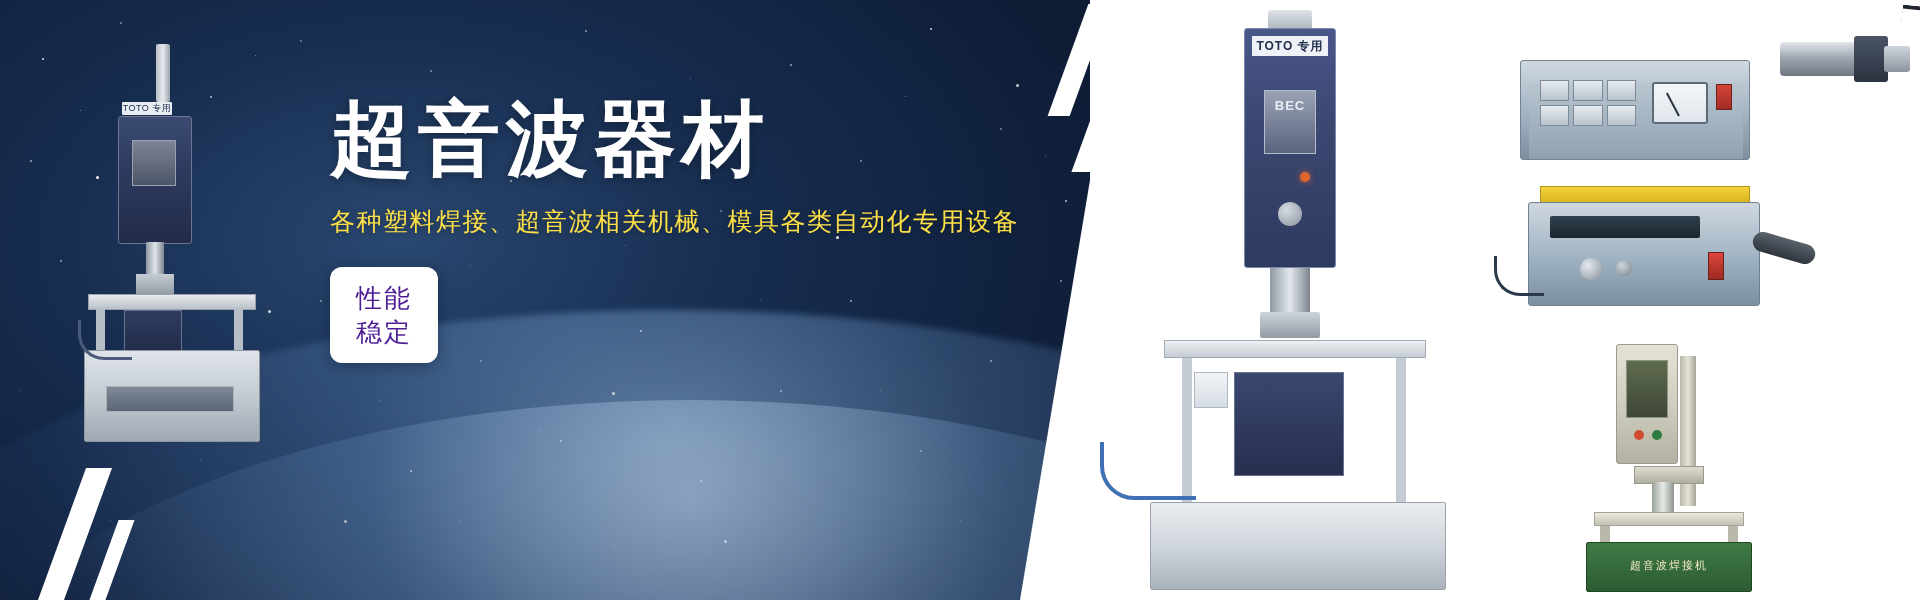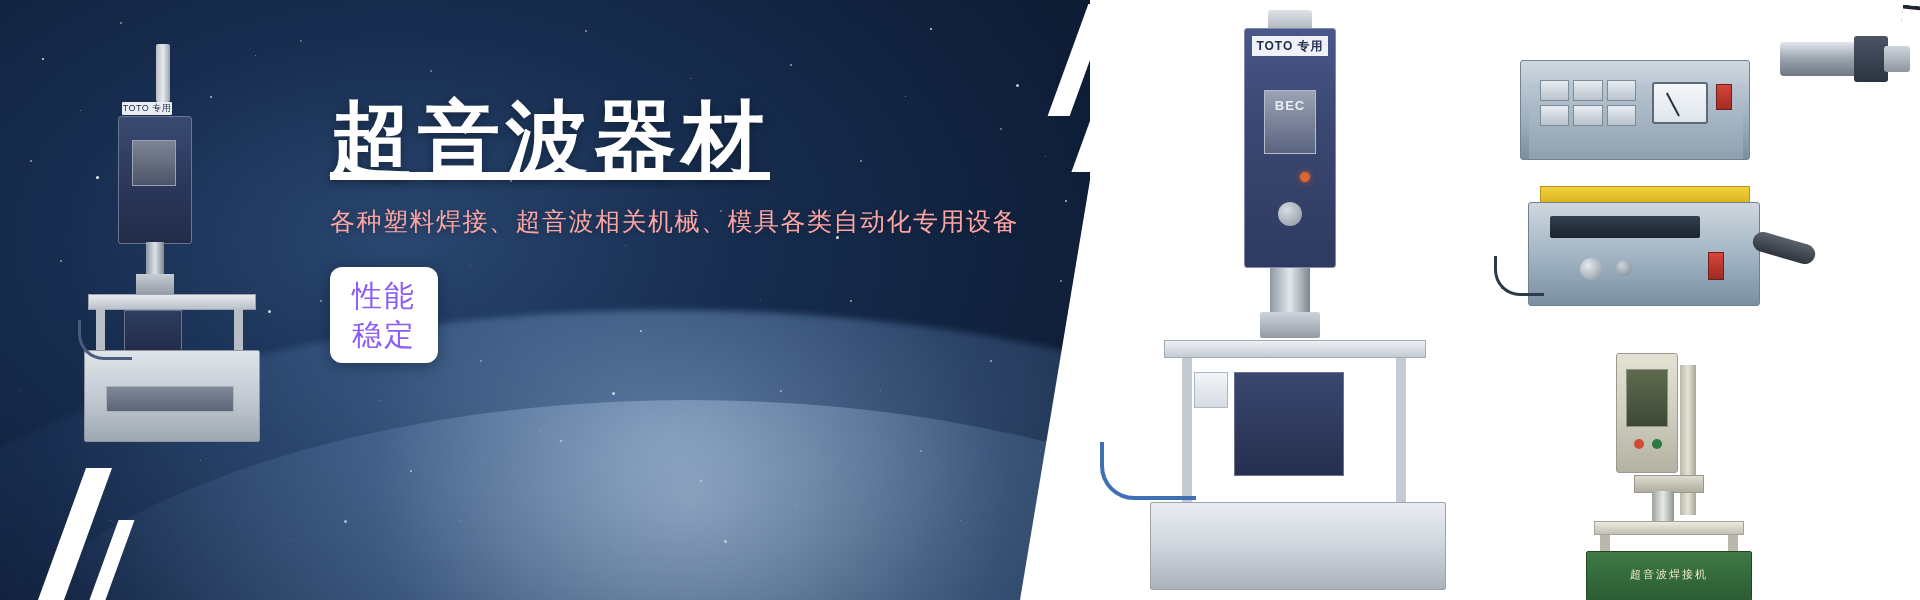--- a/index.html
+++ b/index.html
@@ -158,50 +158,49 @@
   }
   .headline{
     font-family:"Liberation Sans","DejaVu Sans",sans-serif;
     font-weight:700;
     font-size:82px;
     line-height:1.06;
     color:#ffffff;
     letter-spacing:6px;
     text-shadow:0 2px 10px rgba(0,0,0,.35);
     white-space:nowrap;
-    text-decoration:underline;
   }
   .subline{
     margin-top:22px;
     font-size:25px;
     line-height:1.3;
-    color:#fca5a5;
+    color:#fde047;
     letter-spacing:1.5px;
     white-space:nowrap;
     text-shadow:0 1px 6px rgba(0,0,0,.32);
   }
   .badges{
     margin-top:30px;
     display:flex;
     gap:48px;
   }
   .badge{
     width:108px; height:96px;
     background:#ffffff;
     border-radius:12px;
     display:flex; flex-direction:column;
     align-items:center; justify-content:center;
     box-shadow:0 3px 14px rgba(5,14,32,.35);
   }
   .badge-line{
-    font-size:30px;
+    font-size:26px;
     line-height:1.32;
     font-weight:500;
     letter-spacing:2px;
-    color:#8b5cf6;
+    color:#4c1d95;
     white-space:nowrap;
   }
 
   
   .divider{
     position:absolute; left:1020px; top:0;
     width:340px; height:600px;
     background:#ffffff;
     clip-path:polygon(100px 0, 340px 0, 240px 600px, 0 600px);
   }
@@ -299,21 +298,21 @@
   .bn-red{ position:absolute; left:188px; top:66px; width:16px; height:28px;
            background:linear-gradient(180deg,#d9463a,#9e2a22); border:1px solid #6d1f19;}
   .bn-handle{ position:absolute; left:232px; top:52px; width:64px; height:20px;
               background:linear-gradient(180deg,#5a626c,#2f353d); border-radius:10px;
               transform:rotate(16deg);}
   .bn-wire{ position:absolute; left:-26px; top:70px; width:50px; height:40px;
             border-left:3px solid #2b3a4a; border-bottom:3px solid #2b3a4a;
             border-bottom-left-radius:26px;}
 
   
-  .stand{ position:absolute; left:470px; top:353px; width:220px; height:248px;}
+  .stand{ position:absolute; left:470px; top:344px; width:220px; height:248px;}
   .st-tower{ position:absolute; left:56px; top:0; width:62px; height:120px;
              background:linear-gradient(180deg,#e4e2d4 0%,#cfcdbd 52%,#b3b1a2 100%);
              border:1px solid #9b998c; border-radius:3px;}
   .st-face{ position:absolute; left:66px; top:16px; width:42px; height:58px;
             background:linear-gradient(180deg,#5f6b4f,#3e4736); border:1px solid #8d9483;}
   .st-dot{ position:absolute; left:74px; top:86px; width:10px; height:10px;
            border-radius:50%; background:#cf4b32;}
   .st-dot2{ position:absolute; left:92px; top:86px; width:10px; height:10px;
             border-radius:50%; background:#2f7b3f;}
   .st-col{ position:absolute; left:120px; top:12px; width:16px; height:150px;

